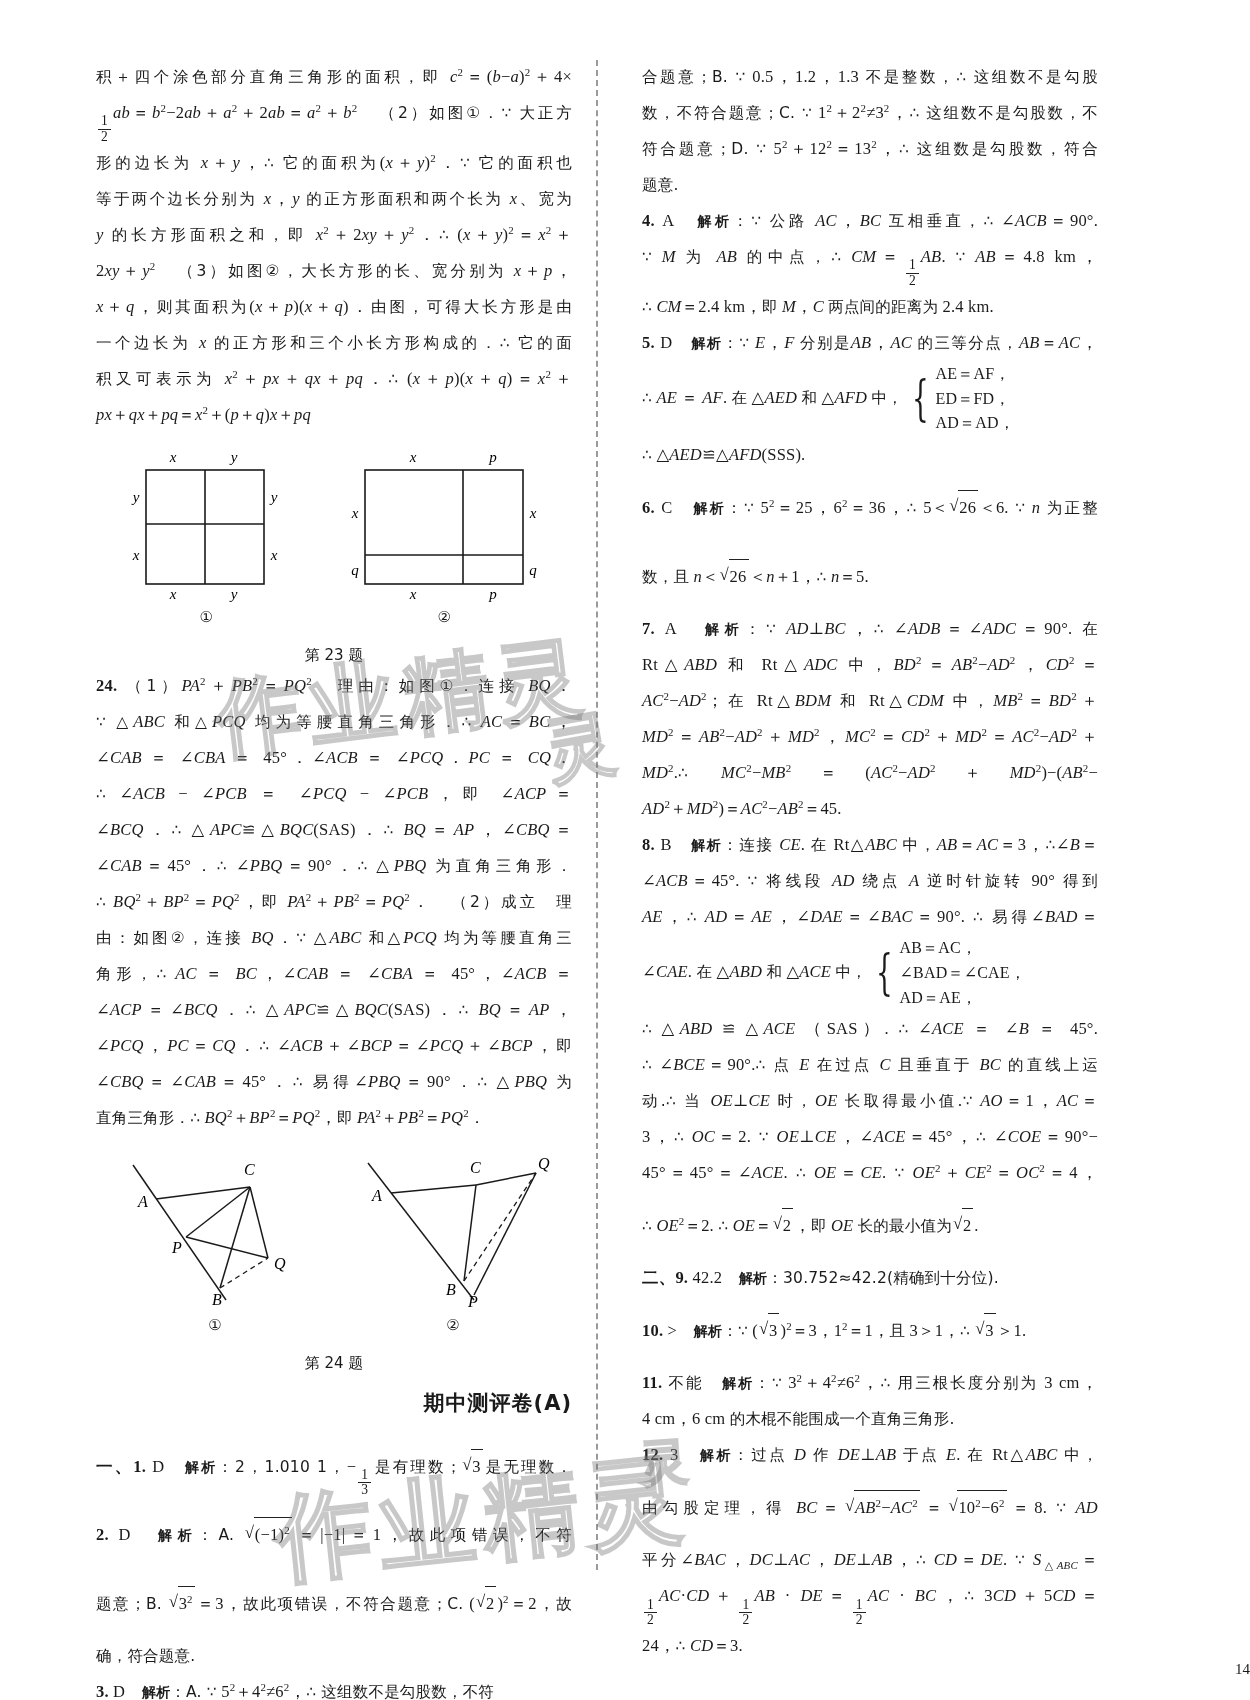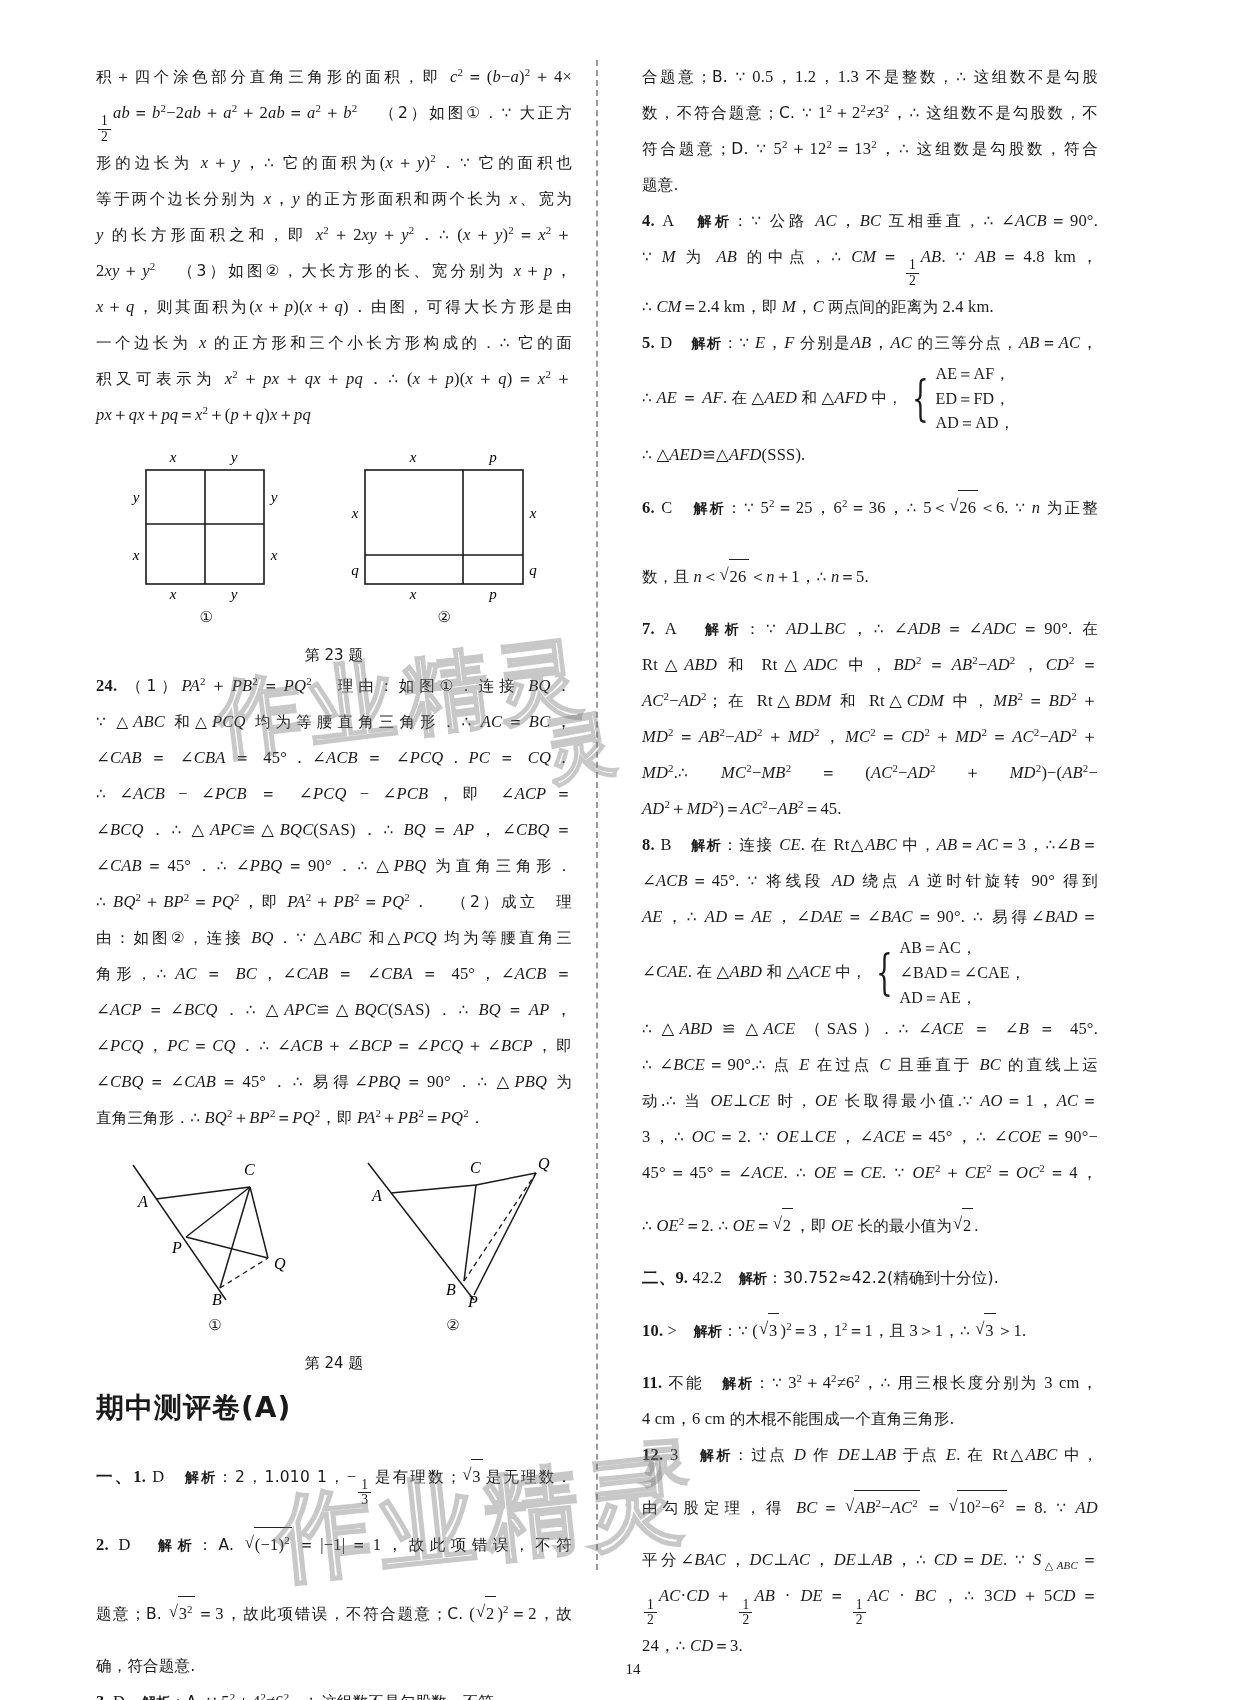--- a/index.html
+++ b/index.html
@@ -79,29 +79,29 @@
   
   .fig-wrap { margin: 10px 0 4px; }
   .fig-row { display: flex; justify-content: space-around; align-items: flex-end; }
   .fig-caption {
     text-align: center; font-family: "DejaVu Sans", sans-serif;
     font-size: 15px; margin-top: 20px;
   }
   .fig-num { text-align: center; font-size: 15px; margin-top: 2px; }
 
   .sec-title {
-    text-align: left; font-weight: bold;
+    text-align: right; font-weight: bold;
     font-family: "DejaVu Sans", sans-serif;
-    font-size: 28px; letter-spacing: 1px;
+    font-size: 21px; letter-spacing: 1px;
     margin: 16px 0 16px 0;
   }
 
   .pagenum {
     position: absolute; bottom: 22px; left: 16px; right: 0;
-    text-align: center; font-size: 15px;
+    text-align: right; font-size: 15px;
     font-family: "Liberation Serif", serif;
   }
 
   
   .watermark {
     position: absolute; pointer-events: none;
     font-family: "DejaVu Sans", sans-serif;
     font-weight: bold;
     color: rgba(120,120,120,0.30);
     -webkit-text-stroke: 2px rgba(110,110,110,0.38);

